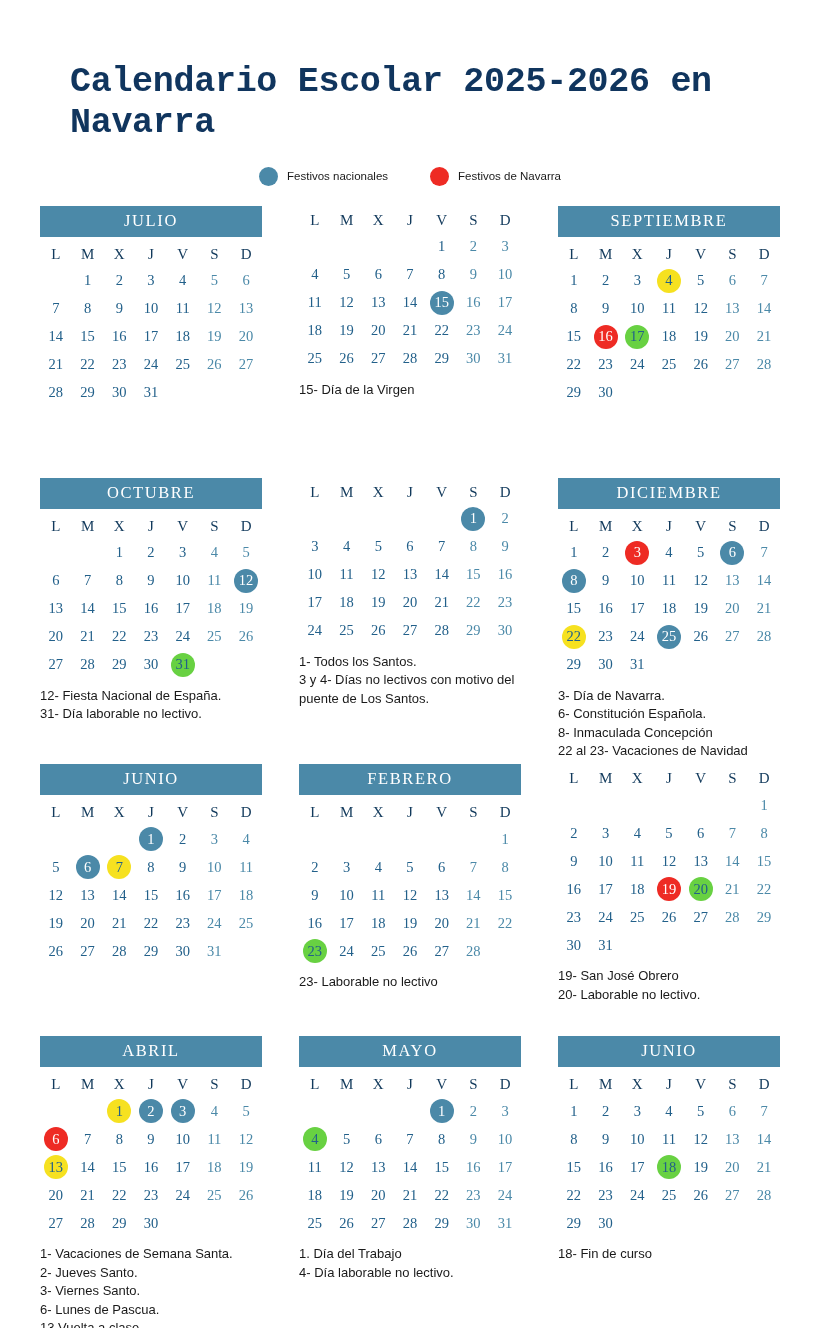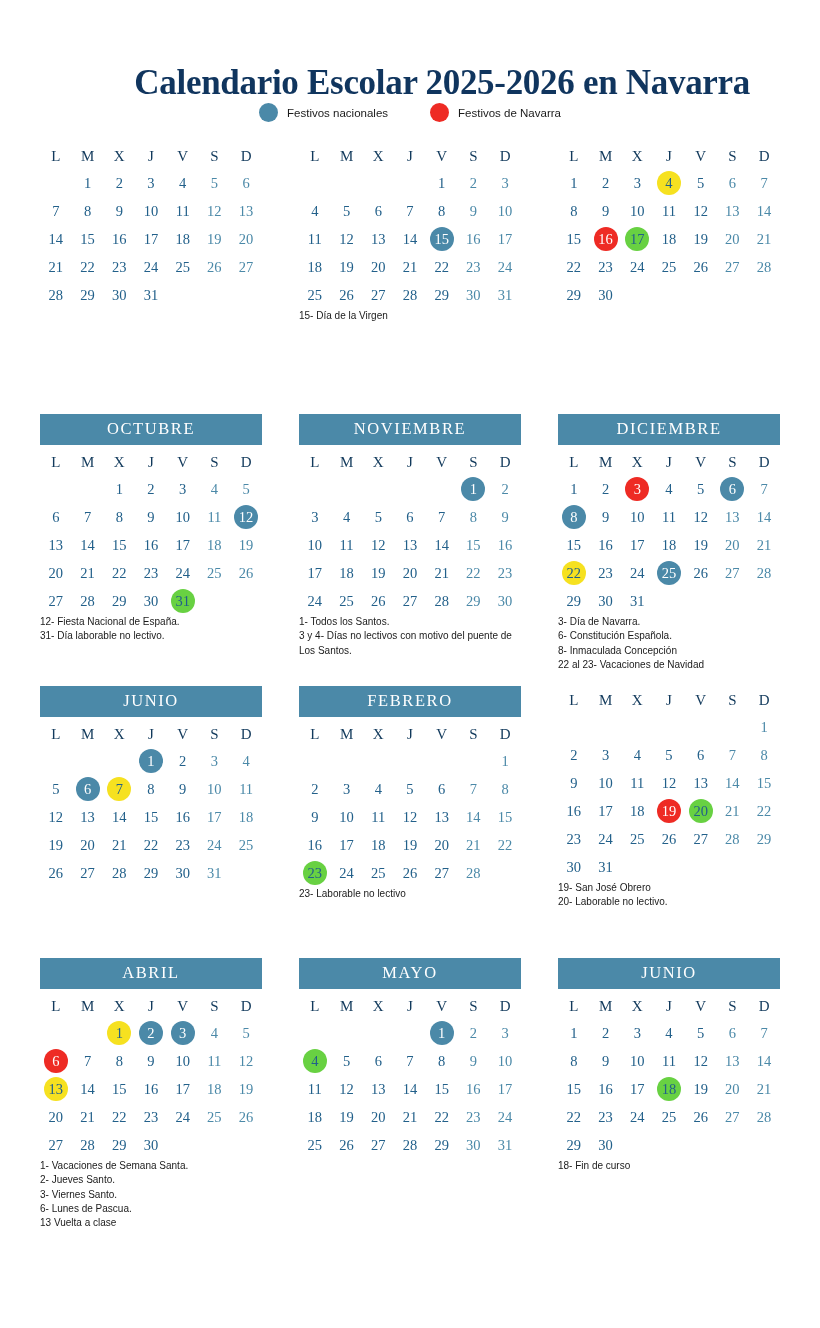--- a/index.html
+++ b/index.html
@@ -8,34 +8,35 @@
     width: 820px; height: 1328px;
     background: #ffffff;
     font-family: "Liberation Sans", sans-serif;
   }
   .page {
     width: 820px; height: 1328px;
     position: relative;
     padding: 0 40px;
   }
   h1.title {
-    font-family: Liberation Serif, serif;
+    font-family: Liberation Mono, monospace;
     font-weight: bold;
     color: #10355e;
     font-size: 35px;
     line-height: 1.18;
-    text-align: right;
+    text-align: left;
     margin: 62px 30px 0 30px;
     letter-spacing: -0.3px;
   }
   .legend {
     display: flex;
     justify-content: center;
     align-items: center;
     gap: 42px;
+    margin-top: 22px;
   }
   .legend-item {
     display: flex; align-items: center; gap: 9px;
   }
   .legend-dot {
     width: 19px; height: 19px; border-radius: 50%;
   }
   .legend-label {
     font-size: 11.5px; color: #1a1a1a;
   }
@@ -90,21 +91,22 @@
     font-size: 14.5px;
     color: #22608a;
     line-height: 1;
   }
   .d.we { color: #4b89a8; }
   .d.blue { background: #4b89a8; color: #ffffff; }
   .d.red { background: #ee2b24; color: #ffffff; }
   .d.yellow { background: #f6e120; color: #22608a; }
   .d.green { background: #68d142; color: #22608a; }
   .notes {
-    font-size: 10px;
+    margin-top: 8px;
+    font-size: 13px;
     line-height: 1.42;
     color: #1a1a1a;
   }
   .notes div { white-space: pre-line; }
 </style>
 </head>
 <body>
 
 <div class="page">
 
@@ -116,20 +118,21 @@
       <span class="legend-label">Festivos nacionales</span>
     </div>
     <div class="legend-item">
       <span class="legend-dot" id="legend-dot-1" style="background: rgb(238, 43, 36);"></span>
       <span class="legend-label">Festivos de Navarra</span>
     </div>
   </div>
 
   <div class="grid" id="months-grid">
       <div class="month">
+        <div class="month-head">JULIO</div>
         <table class="cal">
           <thead>
             <tr>
               <th>L</th>
               <th>M</th>
               <th>X</th>
               <th>J</th>
               <th>V</th>
               <th>S</th>
               <th>D</th>
@@ -243,20 +246,21 @@
               <td><span class="d we">30</span></td>
               <td><span class="d we">31</span></td>
             </tr>
           </tbody>
         </table>
         <div class="notes">
           <div>15- Día de la Virgen</div>
         </div>
       </div>
       <div class="month">
+        <div class="month-head">SEPTIEMBRE</div>
         <table class="cal">
           <thead>
             <tr>
               <th>L</th>
               <th>M</th>
               <th>X</th>
               <th>J</th>
               <th>V</th>
               <th>S</th>
               <th>D</th>
@@ -372,21 +376,20 @@
               <td></td>
             </tr>
           </tbody>
         </table>
         <div class="notes">
           <div>12- Fiesta Nacional de España.</div>
           <div>31- Día laborable no lectivo.</div>
         </div>
       </div>
       <div class="month">
-        <div class="month-head">NOVIEMBRE</div>
         <table class="cal">
           <thead>
             <tr>
               <th>L</th>
               <th>M</th>
               <th>X</th>
               <th>J</th>
               <th>V</th>
               <th>S</th>
               <th>D</th>
@@ -843,20 +846,24 @@
               <td><span class="d">25</span></td>
               <td><span class="d">26</span></td>
               <td><span class="d">27</span></td>
               <td><span class="d">28</span></td>
               <td><span class="d">29</span></td>
               <td><span class="d we">30</span></td>
               <td><span class="d we">31</span></td>
             </tr>
           </tbody>
         </table>
+        <div class="notes">
+          <div>1. Día del Trabajo</div>
+          <div>4- Día laborable no lectivo.</div>
+        </div>
       </div>
       <div class="month">
         <div class="month-head">JUNIO</div>
         <table class="cal">
           <thead>
             <tr>
               <th>L</th>
               <th>M</th>
               <th>X</th>
               <th>J</th>

